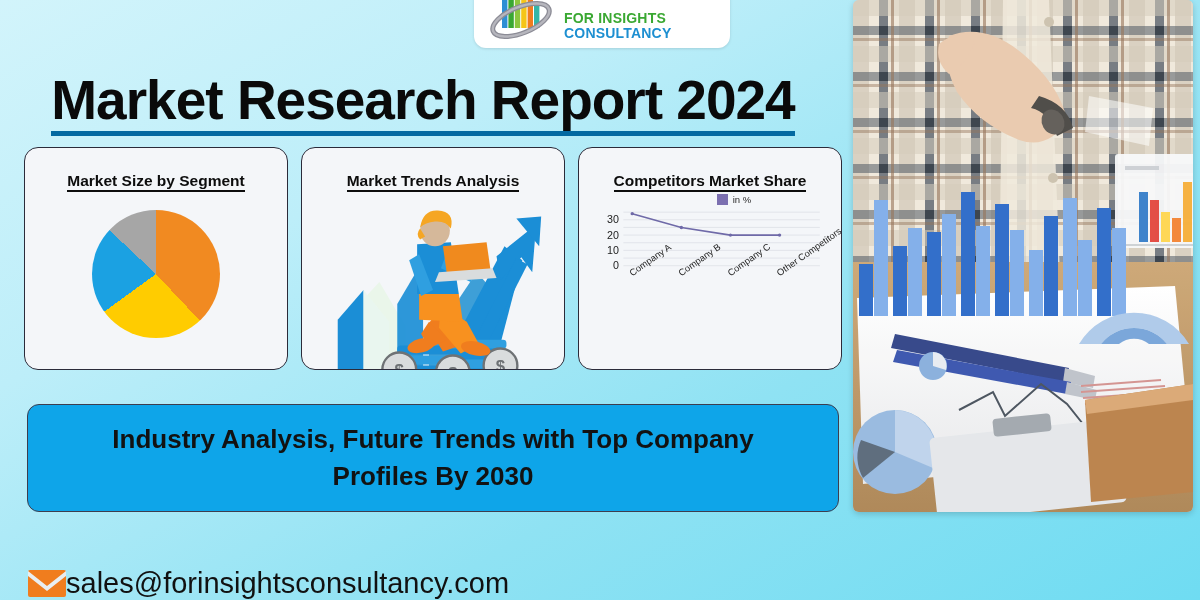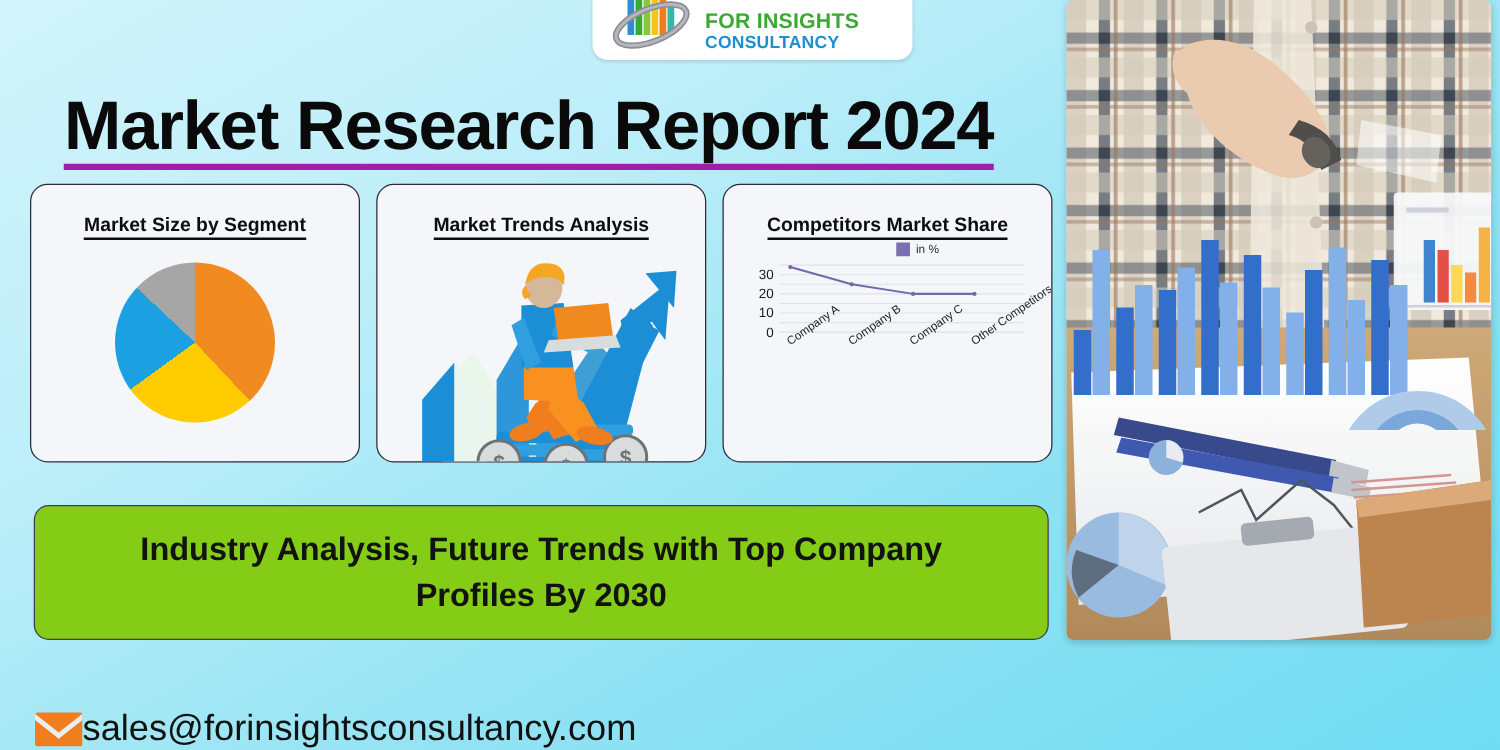--- a/index.html
+++ b/index.html
@@ -14,32 +14,32 @@
   #logo-pill {
     position: absolute; left: 474px; top: -18px;
     width: 256px; height: 66px;
     background: #ffffff; border-radius: 12px;
     display: flex; align-items: flex-end; gap: 6px;
     padding: 0 8px 6px 10px;
     box-shadow: 0 1px 3px rgba(0,0,0,.12);
   }
   #logo-mark { width: 74px; height: 48px; position: relative; flex: none; }
   #logo-text { display: flex; flex-direction: column; line-height: 1.02; padding-bottom: 2px; }
-  .logo-line1 { font-size: 17px; font-weight: 800; color: #3aa832; letter-spacing: .2px; }
+  .logo-line1 { font-size: 14px; font-weight: 800; color: #3aa832; letter-spacing: .2px; }
   .logo-line2 { font-size: 14px; font-weight: 800; color: #1d8fd1; letter-spacing: .2px; }
 
   
   #main-title {
     position: absolute; left: 0px; top: 68px; width: 846px;
     text-align: center;
     font-size: 55px; font-weight: 700; color: #0a0a0a;
     letter-spacing: -1px; white-space: nowrap;
     font-family: "Liberation Sans", sans-serif;
   }
-  #main-title span { border-bottom: 5px solid #a21caf; padding-bottom: 0; }
+  #main-title span { border-bottom: 5px solid #0369a1; padding-bottom: 0; }
 
   
   #card-row {
     position: absolute; left: 24px; top: 147px;
     width: 818px; height: 223px;
     display: flex; gap: 13px;
   }
   .card {
     flex: 1 1 0; background: #f4f6f9;
     border: 1.4px solid #2b2b3a; border-radius: 14px;
@@ -63,21 +63,21 @@
   #legend3 {
     display: flex; align-items: center; justify-content: center;
     gap: 5px; font-size: 9.5px; color: #2a2a2a; margin-top: 2px; margin-left: 48px;
   }
   #legend-swatch { width: 11px; height: 11px; display: inline-block; }
 
   
   #banner {
     position: absolute; left: 27px; top: 404px;
     width: 812px; height: 108px;
-    background: #84cc16; border: 1.5px solid #3d3d4e; border-radius: 12px;
+    background: #0ea5e9; border: 1.5px solid #3d3d4e; border-radius: 12px;
     display: flex; flex-direction: column; align-items: center; justify-content: center;
     gap: 6px; padding: 0 18px;
   }
   .banner-line { font-size: 26px; font-weight: 700; color: #121212; text-align: center; white-space: nowrap; }
 
   
   #photo {
     position: absolute; left: 853px; top: 0px;
     width: 340px; height: 512px;
     border-radius: 6px; overflow: hidden;

